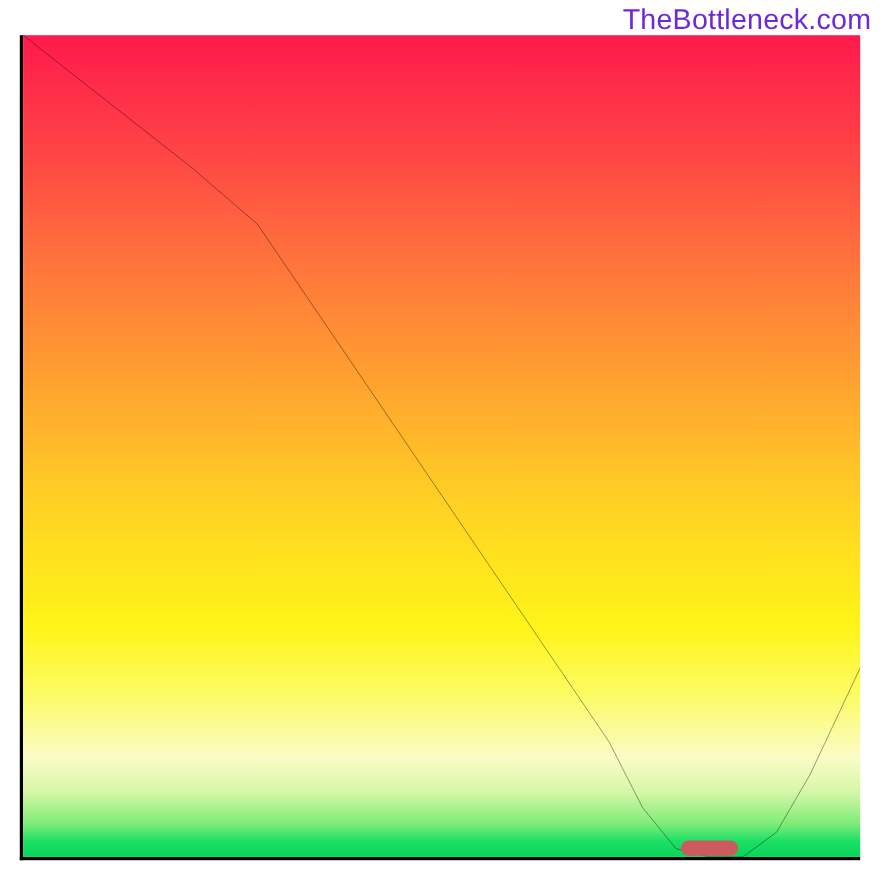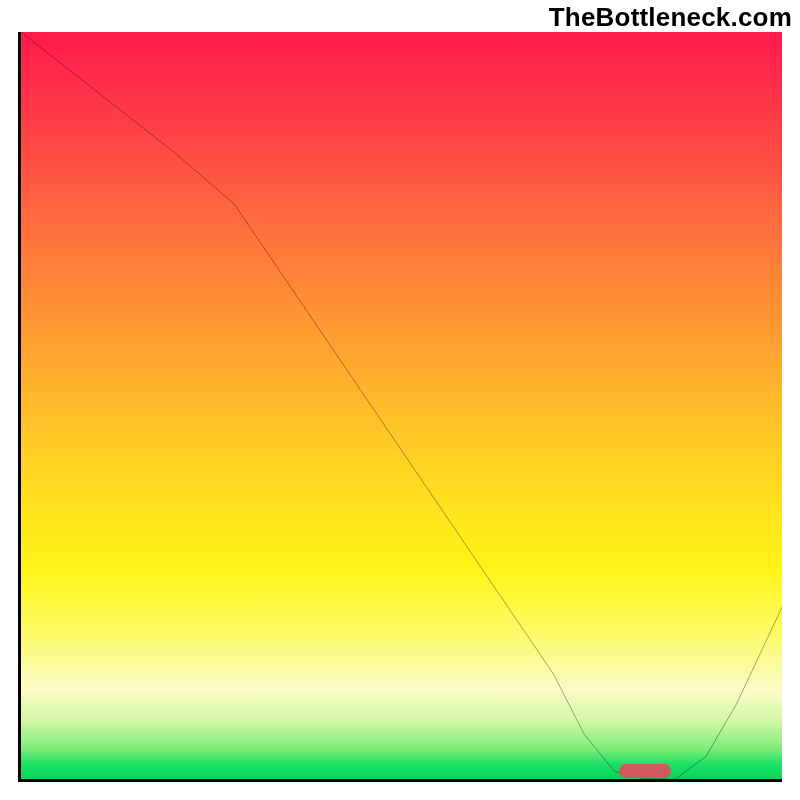--- a/index.html
+++ b/index.html
@@ -13,23 +13,23 @@
   }
   .wrap {
     position: relative;
     width: 800px;
     height: 800px;
   }
   .watermark {
     position: absolute;
     top: 2px;
     right: 8px;
-    color: #000000;
+    color: #6d28d9;
     font-size: 26px;
-    font-weight: 700;
+    font-weight: 400;
     letter-spacing: 0.2px;
     z-index: 10;
   }
   .plot {
     position: absolute;
     left: 18px;
     top: 32px;
     width: 764px;
     height: 750px;
     border-left: 3px solid #000;

